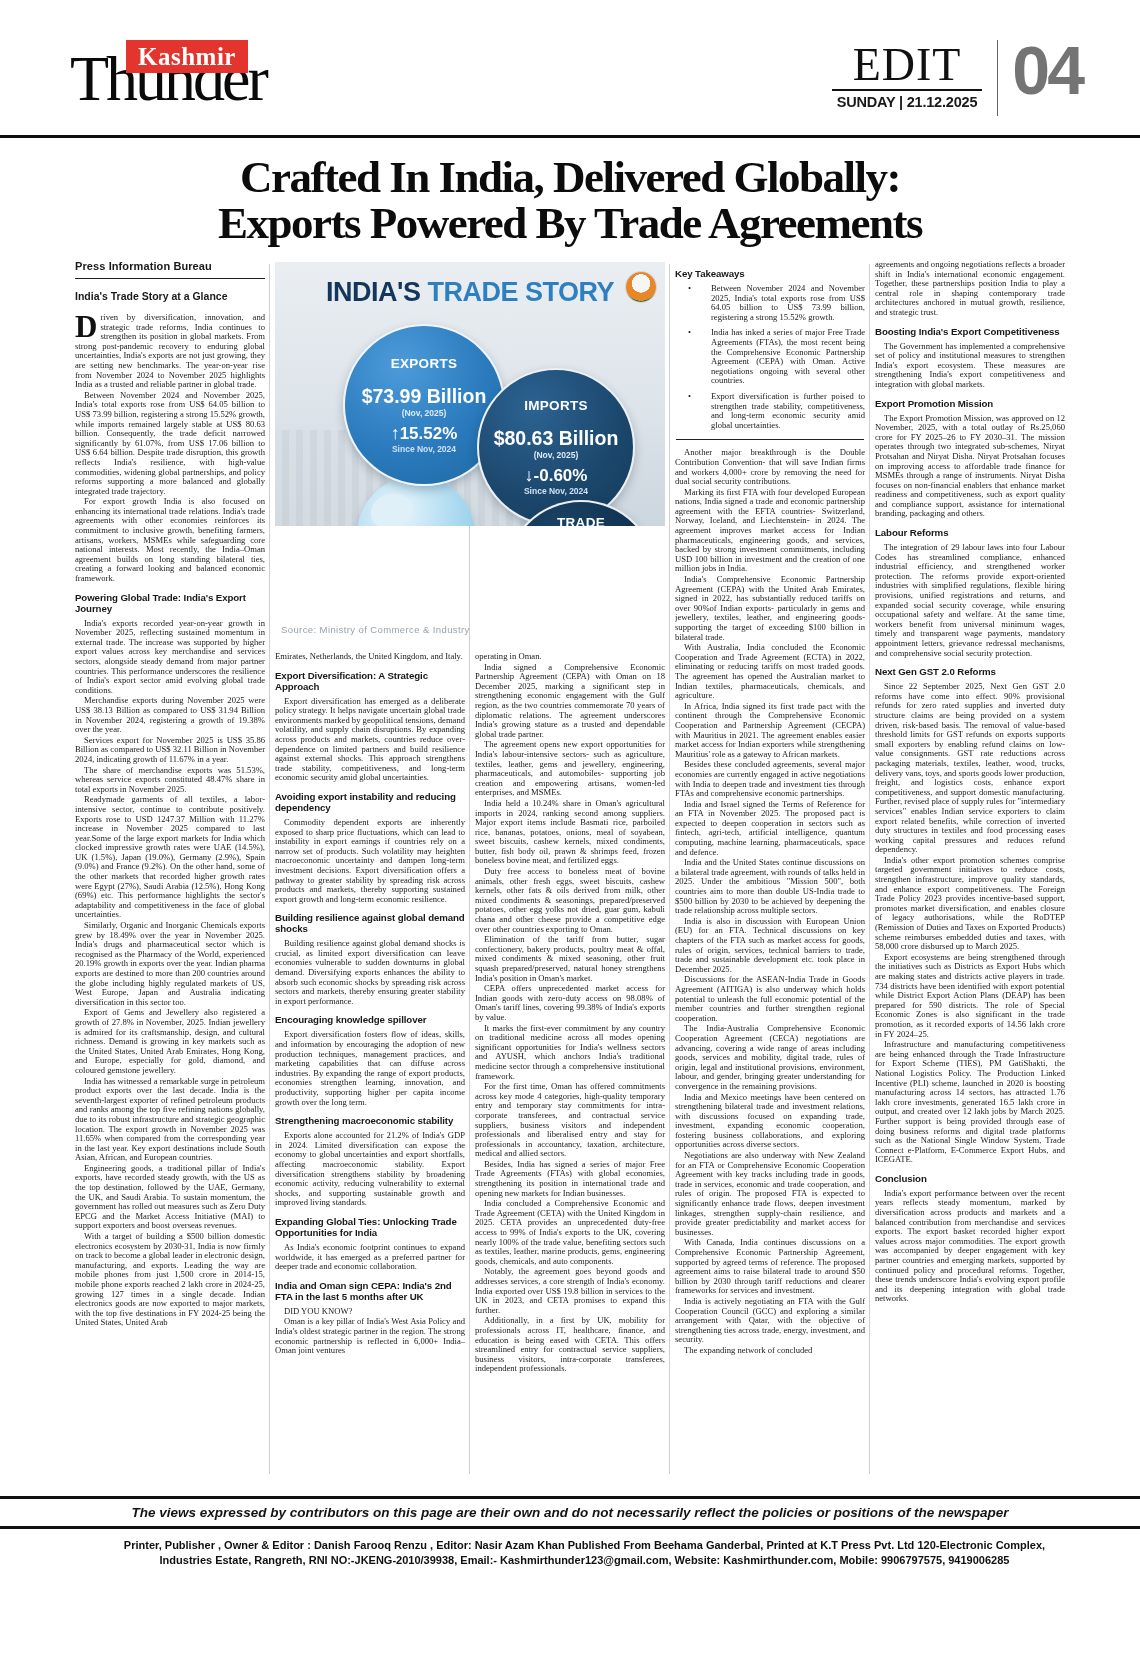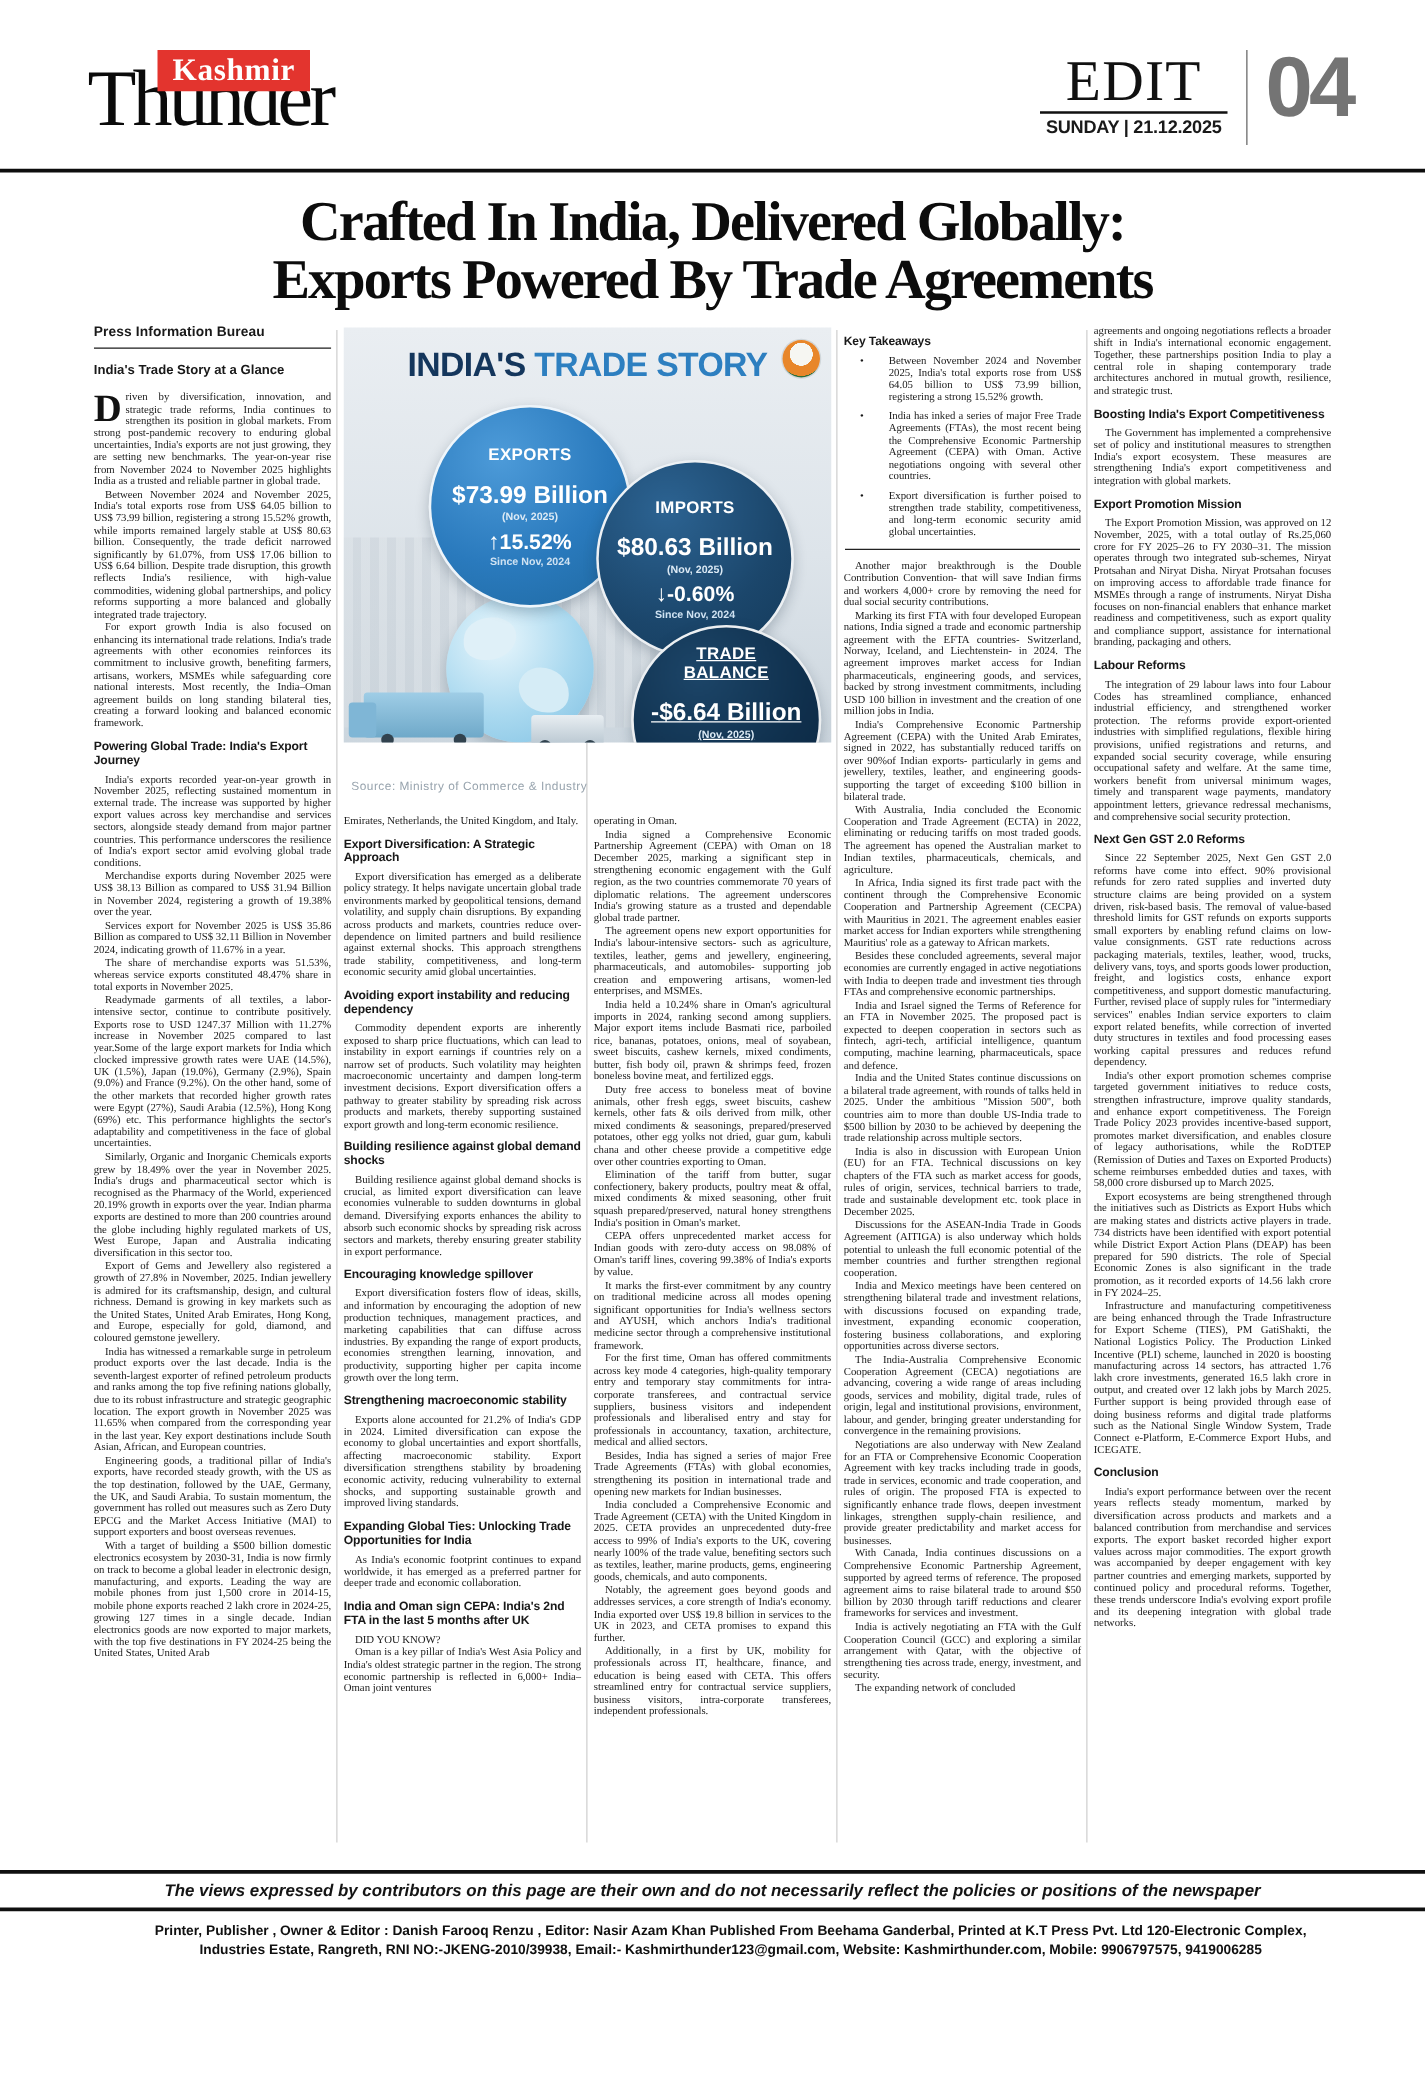--- a/index.html
+++ b/index.html
@@ -36,21 +36,21 @@
   .dropcap{float:left;font:700 31px/26px "Liberation Serif",serif;padding:1px 3px 0 0;color:#111;}
   .kicker{font:700 11px/13px "Liberation Sans",sans-serif;border-bottom:1.5px solid #1c1c1c;
     padding-bottom:5px;margin-bottom:11px;letter-spacing:.1px;text-align:left;}
   .h-lg{font:700 10.5px/12px "Liberation Sans",sans-serif;margin:1px 0 11px;text-align:left;}
   .bh{font:700 9.7px/11px "Liberation Sans",sans-serif;margin:8px 0 5px;text-align:left;letter-spacing:-.1px;}
   .bullets{margin:5px 0 7px;}
   .bullet{position:relative;padding-left:36px;margin-bottom:6px;}
   .bullet .dot{position:absolute;left:13px;top:0;}
   .hr-col{border:0;border-top:1.5px solid #222;margin:9px 1px 8px;}
   
-  .infographic{position:absolute;left:200px;top:2px;width:390px;height:332px;overflow:hidden;z-index:2;
+  .infographic{position:absolute;left:200px;top:2px;width:390px;height:264px;overflow:hidden;z-index:2;
     background:linear-gradient(180deg,#eaeef2 0%,#dde4ea 55%,#ccd6de 100%);}
   .ig-title{position:absolute;top:16px;left:0;width:100%;text-align:center;
     font:800 27px/28px "Liberation Sans",sans-serif;letter-spacing:-.5px;}
   .ig-t1{color:#14365c;} .ig-t2{color:#2d7fc0;}
   .pib{position:absolute;right:9px;top:10px;width:30px;height:30px;border-radius:50%;
     background:radial-gradient(circle at 50% 38%,#f6f6f2 0 38%,#e8862a 39% 72%,#2f6e3a 73% 100%);
     box-shadow:0 0 0 1px #d0d6da;}
   .stat{position:absolute;border-radius:50%;color:#fff;display:flex;flex-direction:column;
     align-items:center;justify-content:center;text-align:center;
     border:2px solid rgba(255,255,255,.92);box-shadow:0 4px 10px rgba(20,40,60,.25);}
@@ -183,22 +183,22 @@
         <p>Another major breakthrough is the Double Contribution Convention- that will save Indian firms and workers   4,000+ crore by removing the need for dual social security contributions.</p>
         <p>Marking its first FTA with four developed European nations, India signed a trade and economic partnership agreement with the EFTA countries- Switzerland, Norway, Iceland, and Liechtenstein- in 2024. The agreement improves market access for Indian pharmaceuticals, engineering goods, and services, backed by strong investment commitments, including USD 100 billion in investment and the creation of one million jobs in India.</p>
         <p>India's Comprehensive Economic Partnership Agreement (CEPA) with the United Arab Emirates, signed in 2022, has substantially reduced tariffs on over 90%of Indian exports- particularly in gems and jewellery, textiles, leather, and engineering goods- supporting the target of exceeding $100 billion in bilateral trade.</p>
         <p>With Australia, India concluded the Economic Cooperation and Trade Agreement (ECTA) in 2022, eliminating or reducing tariffs on most traded goods. The agreement has opened the Australian market to Indian textiles, pharmaceuticals, chemicals, and agriculture.</p>
         <p>In Africa, India signed its first trade pact with the continent through the Comprehensive Economic Cooperation and Partnership Agreement (CECPA) with Mauritius in 2021. The agreement enables easier market access for Indian exporters while strengthening Mauritius' role as a gateway to African markets.</p>
         <p>Besides these concluded agreements, several major economies are currently engaged in active negotiations with India to deepen trade and investment ties through FTAs and comprehensive economic partnerships.</p>
         <p>India and Israel signed the Terms of Reference for an FTA in November 2025. The proposed pact is expected to deepen cooperation in sectors such as fintech, agri-tech, artificial intelligence, quantum computing, machine learning, pharmaceuticals, space and defence.</p>
         <p>India and the United States continue discussions on a bilateral trade agreement, with rounds of talks held in 2025. Under the ambitious "Mission 500", both countries aim to more than double US-India trade to $500 billion by 2030 to be achieved by deepening the trade relationship across multiple sectors.</p>
         <p>India is also in discussion with European Union (EU) for an FTA. Technical discussions on key chapters of the FTA such as market access for goods, rules of origin, services, technical barriers to trade, trade and sustainable development etc. took place in December 2025.</p>
         <p>Discussions for the ASEAN-India Trade in Goods Agreement (AITIGA) is also underway which holds potential to unleash the full economic potential of the member countries and further strengthen regional cooperation.</p>
+        <p>The India-Australia Comprehensive Economic Cooperation Agreement (CECA) negotiations are advancing, covering a wide range of areas including goods, services and mobility, digital trade, rules of origin, legal and institutional provisions, environment, labour, and gender, bringing greater understanding for convergence in the remaining provisions.</p>
         <p>India and Mexico meetings have been centered on strengthening bilateral trade and investment relations, with discussions focused on expanding trade, investment, expanding economic cooperation, fostering business collaborations, and exploring opportunities across diverse sectors.</p>
-        <p>The India-Australia Comprehensive Economic Cooperation Agreement (CECA) negotiations are advancing, covering a wide range of areas including goods, services and mobility, digital trade, rules of origin, legal and institutional provisions, environment, labour, and gender, bringing greater understanding for convergence in the remaining provisions.</p>
         <p>Negotiations are also underway with New Zealand for an FTA or Comprehensive Economic Cooperation Agreement with key tracks including trade in goods, trade in services, economic and trade cooperation, and rules of origin. The proposed FTA is expected to significantly enhance trade flows, deepen investment linkages, strengthen supply-chain resilience, and provide greater predictability and market access for businesses.</p>
         <p>With Canada, India continues discussions on a Comprehensive Economic Partnership Agreement, supported by agreed terms of reference. The proposed agreement aims to raise bilateral trade to around $50 billion by 2030 through tariff reductions and clearer frameworks for services and investment.</p>
         <p>India is actively negotiating an FTA with the Gulf Cooperation Council (GCC) and exploring a similar arrangement with Qatar, with the objective of strengthening ties across trade, energy, investment, and security.</p>
         <p>The expanding network of concluded</p>
       </div>
     <div class="col">
         <p class="cont">agreements and ongoing negotiations reflects a broader shift in India's international economic engagement. Together, these partnerships position India to play a central role in shaping contemporary trade architectures anchored in mutual growth, resilience, and strategic trust.</p>
         <div class="bh">Boosting India's Export Competitiveness</div>
         <p>The Government has implemented a comprehensive set of policy and institutional measures to strengthen India's export ecosystem. These measures are strengthening India's export competitiveness and integration with global markets.</p>
         <div class="bh">Export Promotion Mission</div>

